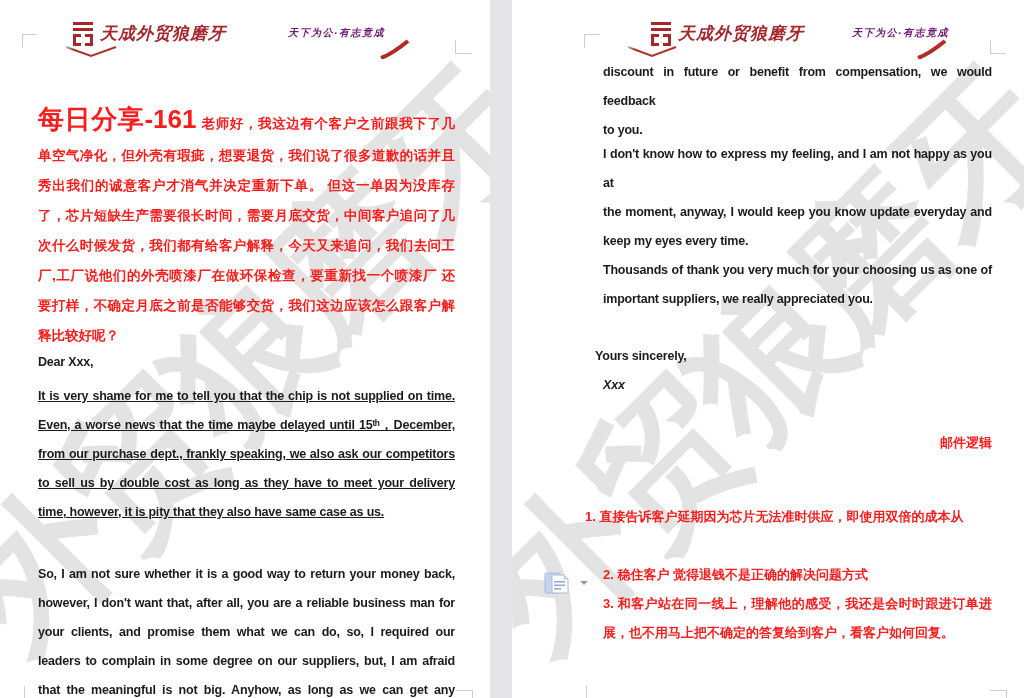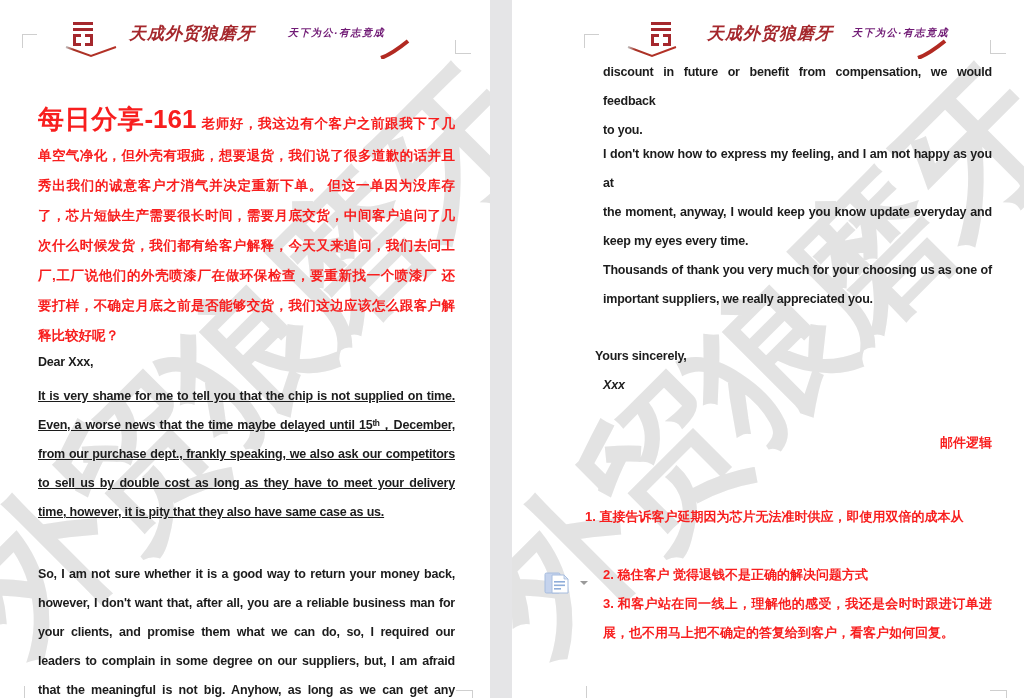--- a/index.html
+++ b/index.html
@@ -17,21 +17,21 @@
     position:absolute;left:50%;top:52%;
     transform:translate(-50%,-50%) rotate(-45deg);
     font-size:150px;font-weight:bold;color:#e3e3e3;white-space:nowrap;
     z-index:0;letter-spacing:-4px;font-family:"DejaVu Sans",sans-serif;
   }
 
   
   .hdr-logo{position:absolute;z-index:2;}
   .hdr-brand{
     position:absolute;z-index:2;font-family:"DejaVu Serif","Liberation Serif",serif;
-    font-style:italic;font-weight:bold;font-size:17px;color:#a5282d;letter-spacing:1px;white-space:nowrap;margin-left:29px;
+    font-style:italic;font-weight:bold;font-size:17px;color:#a5282d;letter-spacing:1px;white-space:nowrap;
   }
   .hdr-slogan{
     position:absolute;z-index:2;font-family:"DejaVu Serif","Liberation Serif",serif;
     font-style:italic;font-weight:bold;font-size:10px;color:#701a75;letter-spacing:1.5px;white-space:nowrap;
   }
   .hdr-line{position:absolute;z-index:1;}
 
   
   .blk{position:absolute;z-index:1;}
   .tl{text-align:justify;text-align-last:justify;}

